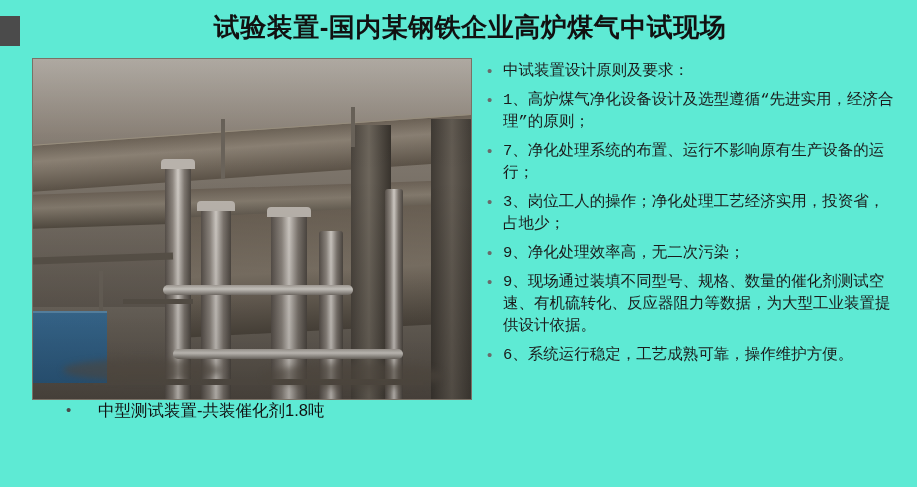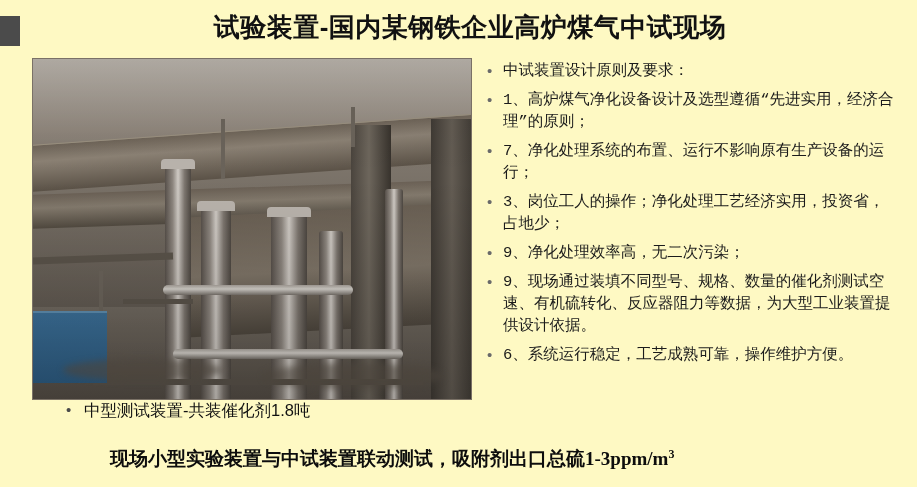--- a/index.html
+++ b/index.html
@@ -11,21 +11,21 @@
     height: 487px;
     background: #ffffff;
     font-family: "Liberation Sans", sans-serif;
     overflow: hidden;
     position: relative;
   }
   .slide {
     position: relative;
     width: 917px;
     height: 487px;
-    background: #fef9c3;
+    background: #5eead4;
   }
   
   .corner-mark {
     position: absolute;
     left: 0;
     top: 16px;
     width: 20px;
     height: 30px;
     background: #4b4b4b;
   }
@@ -218,20 +218,21 @@
   .caption .dot {
     width: 18px;
     font-size: 15px;
     line-height: 24px;
     color: #4a4a4a;
   }
   .caption .txt {
     font-size: 16.5px;
     line-height: 24px;
     color: #111111;
+    margin-left: 14px;
   }
   
   .footer {
     position: absolute;
     left: 110px;
     top: 440px;
     width: 790px;
     font-size: 19px;
     line-height: 28px;
     color: #0d0d0d;
@@ -323,17 +324,14 @@
       <span class="dot">•</span>
       <span class="txt">6、系统运行稳定，工艺成熟可靠，操作维护方便。</span>
     </div>
   </div>
 
   <div class="caption">
     <span class="dot">•</span>
     <span class="txt">中型测试装置-共装催化剂1.8吨</span>
   </div>
 
-  <div class="footer">
-    <span>现场小型实验装置与中试装置联动测试，吸附剂出口总硫1-3ppm/m</span><sup>3</sup>
-  </div>
 
 </div>
 
 </body></html>

